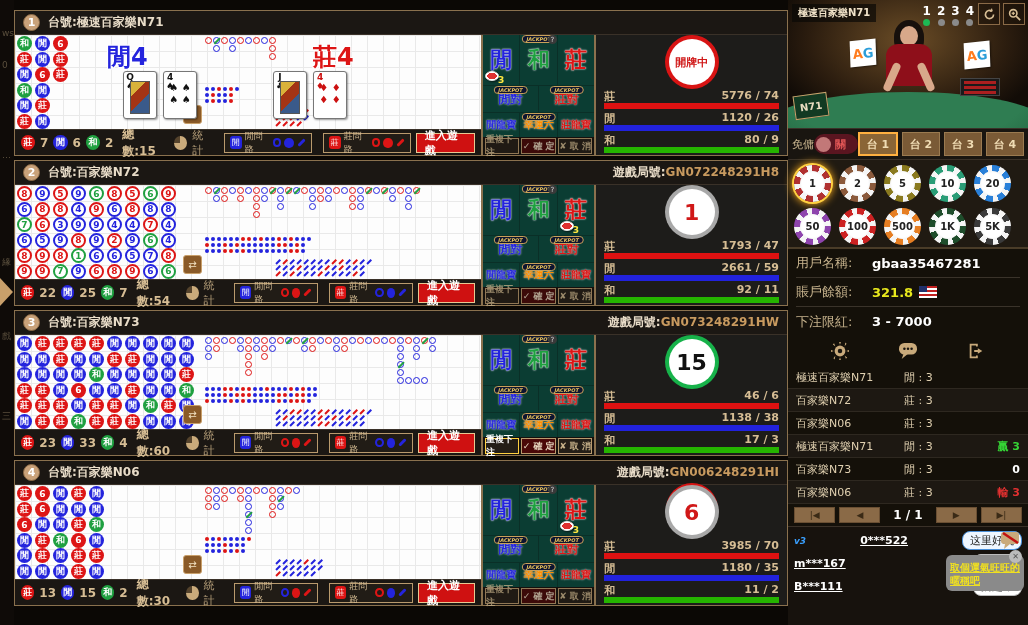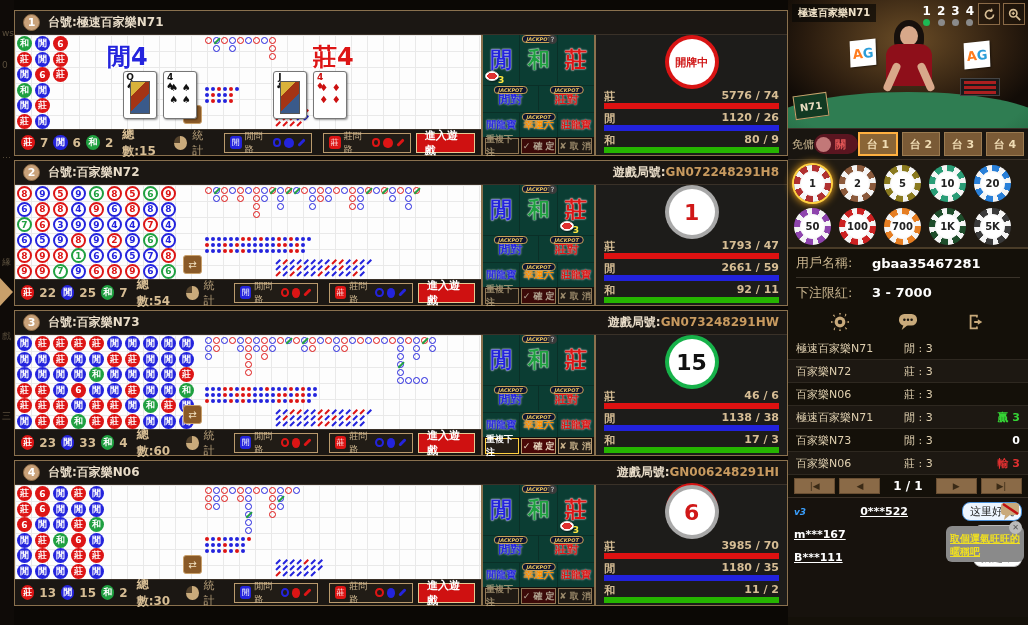--- a/index.html
+++ b/index.html
@@ -1249,34 +1249,39 @@
       <div class="chip" style="background: repeating-conic-gradient(rgb(41, 128, 217) 0deg, rgb(41, 128, 217) 25deg, rgb(245, 245, 245) 25deg, rgb(245, 245, 245) 45deg);">
         <div class="inner">20</div>
       </div>
       <div class="chip" style="background: repeating-conic-gradient(rgb(142, 68, 173) 0deg, rgb(142, 68, 173) 25deg, rgb(245, 245, 245) 25deg, rgb(245, 245, 245) 45deg);">
         <div class="inner">50</div>
       </div>
       <div class="chip" style="background: repeating-conic-gradient(rgb(204, 34, 34) 0deg, rgb(204, 34, 34) 25deg, rgb(245, 245, 245) 25deg, rgb(245, 245, 245) 45deg);">
         <div class="inner">100</div>
       </div>
       <div class="chip" style="background: repeating-conic-gradient(rgb(230, 126, 34) 0deg, rgb(230, 126, 34) 25deg, rgb(245, 245, 245) 25deg, rgb(245, 245, 245) 45deg);">
-        <div class="inner">700</div>
+        <div class="inner">500</div>
       </div>
       <div class="chip" style="background: repeating-conic-gradient(rgb(30, 77, 43) 0deg, rgb(30, 77, 43) 25deg, rgb(245, 245, 245) 25deg, rgb(245, 245, 245) 45deg);">
         <div class="inner">1K</div>
       </div>
       <div class="chip" style="background: repeating-conic-gradient(rgb(58, 58, 58) 0deg, rgb(58, 58, 58) 25deg, rgb(245, 245, 245) 25deg, rgb(245, 245, 245) 45deg);">
         <div class="inner">5K</div>
       </div>
     </div>
 
   <div class="acct">
     <div class="acct-row">
       <span class="acct-lab">用戶名稱:</span>
       <span class="acct-val">gbaa35467281</span>
+    </div>
+    <div class="acct-row">
+      <span class="acct-lab">賬戶餘額:</span>
+      <span class="acct-val money">321.8</span>
+      <span class="flag"></span>
     </div>
     <div class="acct-row" style="border-bottom:none">
       <span class="acct-lab">下注限紅:</span>
       <span class="acct-val">3 - 7000</span>
     </div>
   </div>
 
   <div class="tool-row">
     <div class="tool-btn">
       <svg width="18" height="18" viewBox="0 0 20 20">

